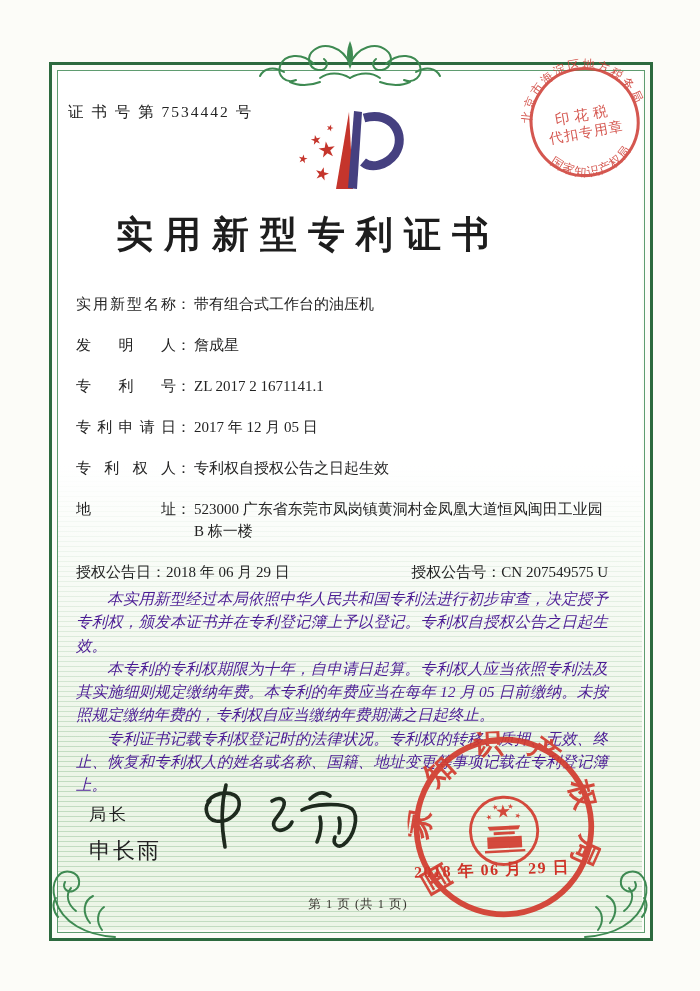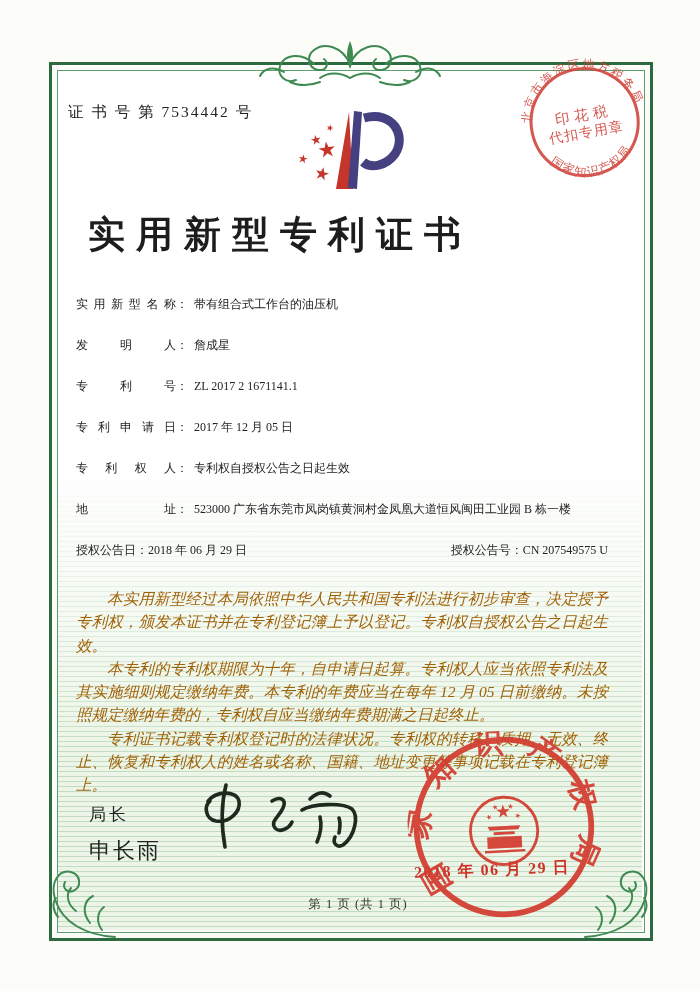--- a/index.html
+++ b/index.html
@@ -20,30 +20,30 @@
       linear-gradient(180deg,#ffffff 0%,#ffffff 46%,rgba(255,255,255,0) 80%),
       repeating-linear-gradient(180deg,rgba(104,166,110,0.32) 0 1px,rgba(255,255,255,0) 1px 5px);
   }
   .ornament{position:absolute;z-index:2;}
   .ornament svg{display:block;}
   
   .content{position:absolute;left:0;top:0;width:700px;height:991px;z-index:3;}
   .cert-no{position:absolute;left:68px;top:102px;font-size:15.5px;letter-spacing:2px;}
   .logo{position:absolute;left:285px;top:106px;}
   .title{position:absolute;left:0;top:210px;width:560px;text-align:center;
-    font-size:37px;font-weight:700;letter-spacing:11px;color:#1d1d1d;}
-  .fields{position:absolute;left:76px;top:293px;width:532px;font-size:12px;line-height:22px;}
+    font-size:37px;font-weight:700;letter-spacing:11px;color:#1d1d1d;padding-left:28px;}
+  .fields{position:absolute;left:76px;top:293px;width:532px;font-size:15px;line-height:22px;}
   .frow{display:flex;margin-bottom:19px;}
   .flabel{display:inline-block;width:100px;text-align:justify;text-align-last:justify;flex:0 0 100px;}
   .fcolon{flex:0 0 18px;}
   .fvalue{flex:1 1 auto;}
   .grow{display:flex;justify-content:space-between;margin-bottom:8px;}
   .gpair{display:flex;white-space:nowrap;}
   .paras{position:absolute;left:76px;top:587px;width:532px;
-    font-size:15.5px;line-height:23.3px;text-align:justify;font-style:italic;color:#a16207;}
+    font-size:15.5px;line-height:23.3px;text-align:justify;font-style:italic;color:#4c1d95;}
   .paras p{margin:0;text-indent:2em;}
   .director{position:absolute;left:89px;top:803px;font-size:17px;letter-spacing:3px;}
   .director-name{position:absolute;left:89px;top:836px;font-size:22px;letter-spacing:2px;}
   .sig{position:absolute;left:190px;top:775px;}
   .seal-date{position:absolute;left:414px;top:859px;width:210px;font-size:16px;
     color:#ce3227;letter-spacing:1.5px;transform:rotate(-2deg);font-weight:700;}
   .footer{position:absolute;left:8px;top:896px;width:700px;text-align:center;
     font-size:12.5px;color:#37352f;letter-spacing:1px;}
   .tax-stamp{position:absolute;left:521px;top:58px;transform:rotate(-10deg);opacity:0.88;z-index:4;}
   .office-seal{position:absolute;left:408px;top:731px;transform:rotate(-3deg);opacity:0.92;z-index:4;}

